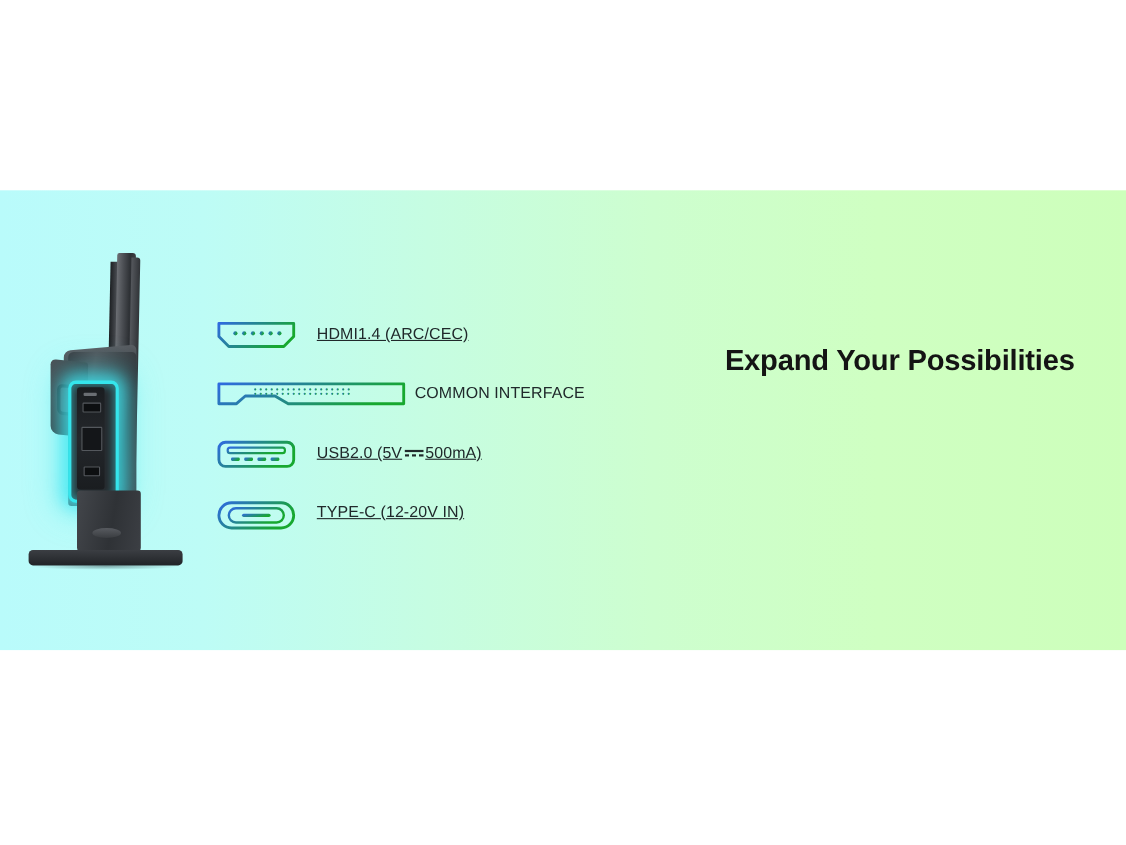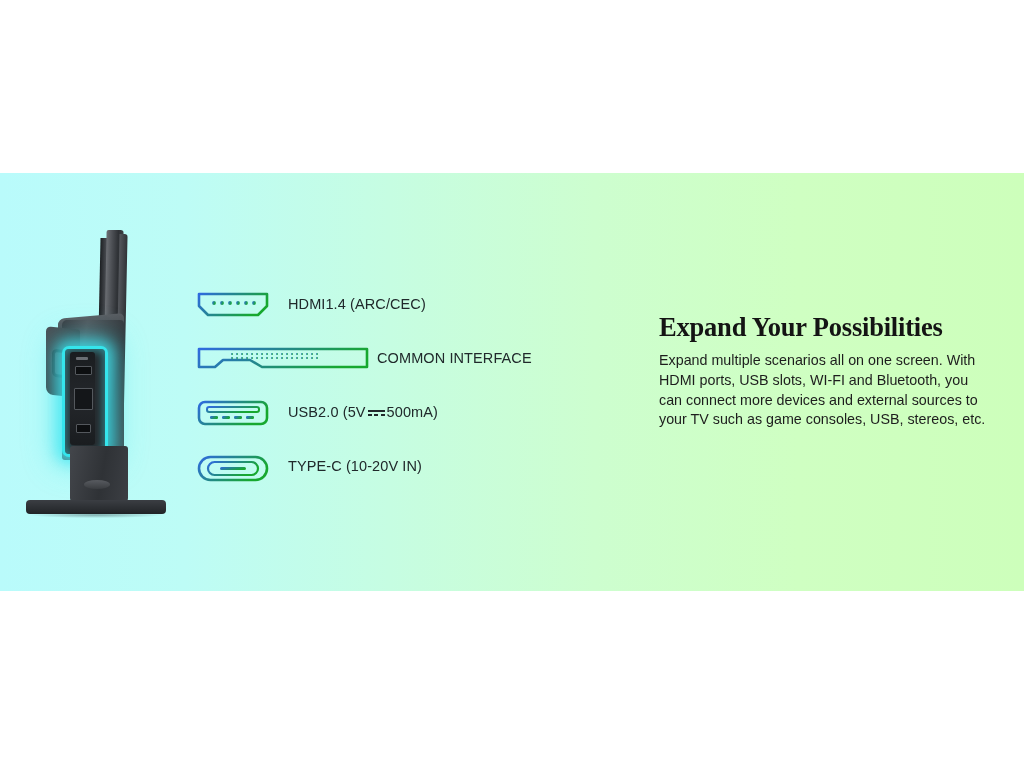--- a/index.html
+++ b/index.html
@@ -213,21 +213,21 @@
   }
   .port-label {
     position: absolute;
     top: 6px;
     font-size: 14.5px;
     color: #20292b;
     letter-spacing: 0.1px;
     white-space: nowrap;
   }
   .port-label.offset-wide { left: 181px; }
-  .port-label.offset-std  { left: 92px; }
+  .port-label.offset-std  { left: 92px; text-decoration: underline; }
 
   .dc-symbol {
     display: inline-block;
     position: relative;
     width: 17px;
     height: 11px;
     vertical-align: -1px;
     margin: 0 2px;
   }
   .dc-symbol::before {
@@ -253,21 +253,20 @@
     top: 140px;
     width: 330px;
   }
   .headline {
     font-size: 26.5px;
     font-weight: bold;
     color: #141414;
     letter-spacing: -0.2px;
     margin: 0 0 9px 0;
     line-height: 1.1;
-    font-family: Liberation Serif, serif;
   }
   .body-copy {
     font-size: 14.3px;
     color: #1d1d1d;
     line-height: 1.38;
     margin: 0;
   }
 
   
   .disclaimer {
@@ -423,25 +422,24 @@
               <linearGradient id="g-tc" x1="0" y1="0" x2="1" y2="0.4">
                 <stop offset="0%" stop-color="#2f6ae0"></stop>
                 <stop offset="100%" stop-color="#17a82f"></stop>
               </linearGradient>
             </defs>
             <rect x="3" y="5" width="68" height="23" rx="11.5" fill="none" stroke="url(#g-tc)" stroke-width="2.6"></rect>
             <rect x="12" y="10" width="50" height="13" rx="6.5" fill="none" stroke="url(#g-tc)" stroke-width="2.2"></rect>
             <rect x="24" y="15" width="26" height="3" rx="1.5" fill="url(#g-tc)"></rect>
           </svg>
         </span>
-        <span class="port-label offset-std">TYPE-C (10-20V IN)</span>
+        <span class="port-label offset-std">TYPE-C (12-20V IN)</span>
       </div>
 
     </div>
 
     <div class="copy-block">
       <h2 class="headline">Expand Your Possibilities</h2>
-      <p class="body-copy">Expand multiple scenarios all on one screen. With HDMI ports, USB slots, WI-FI and Bluetooth, you can connect more devices and external sources to your TV such as game consoles, USB, stereos, etc.</p>
     </div>
 
 
   </div>
 </div>
 
 </body></html>

